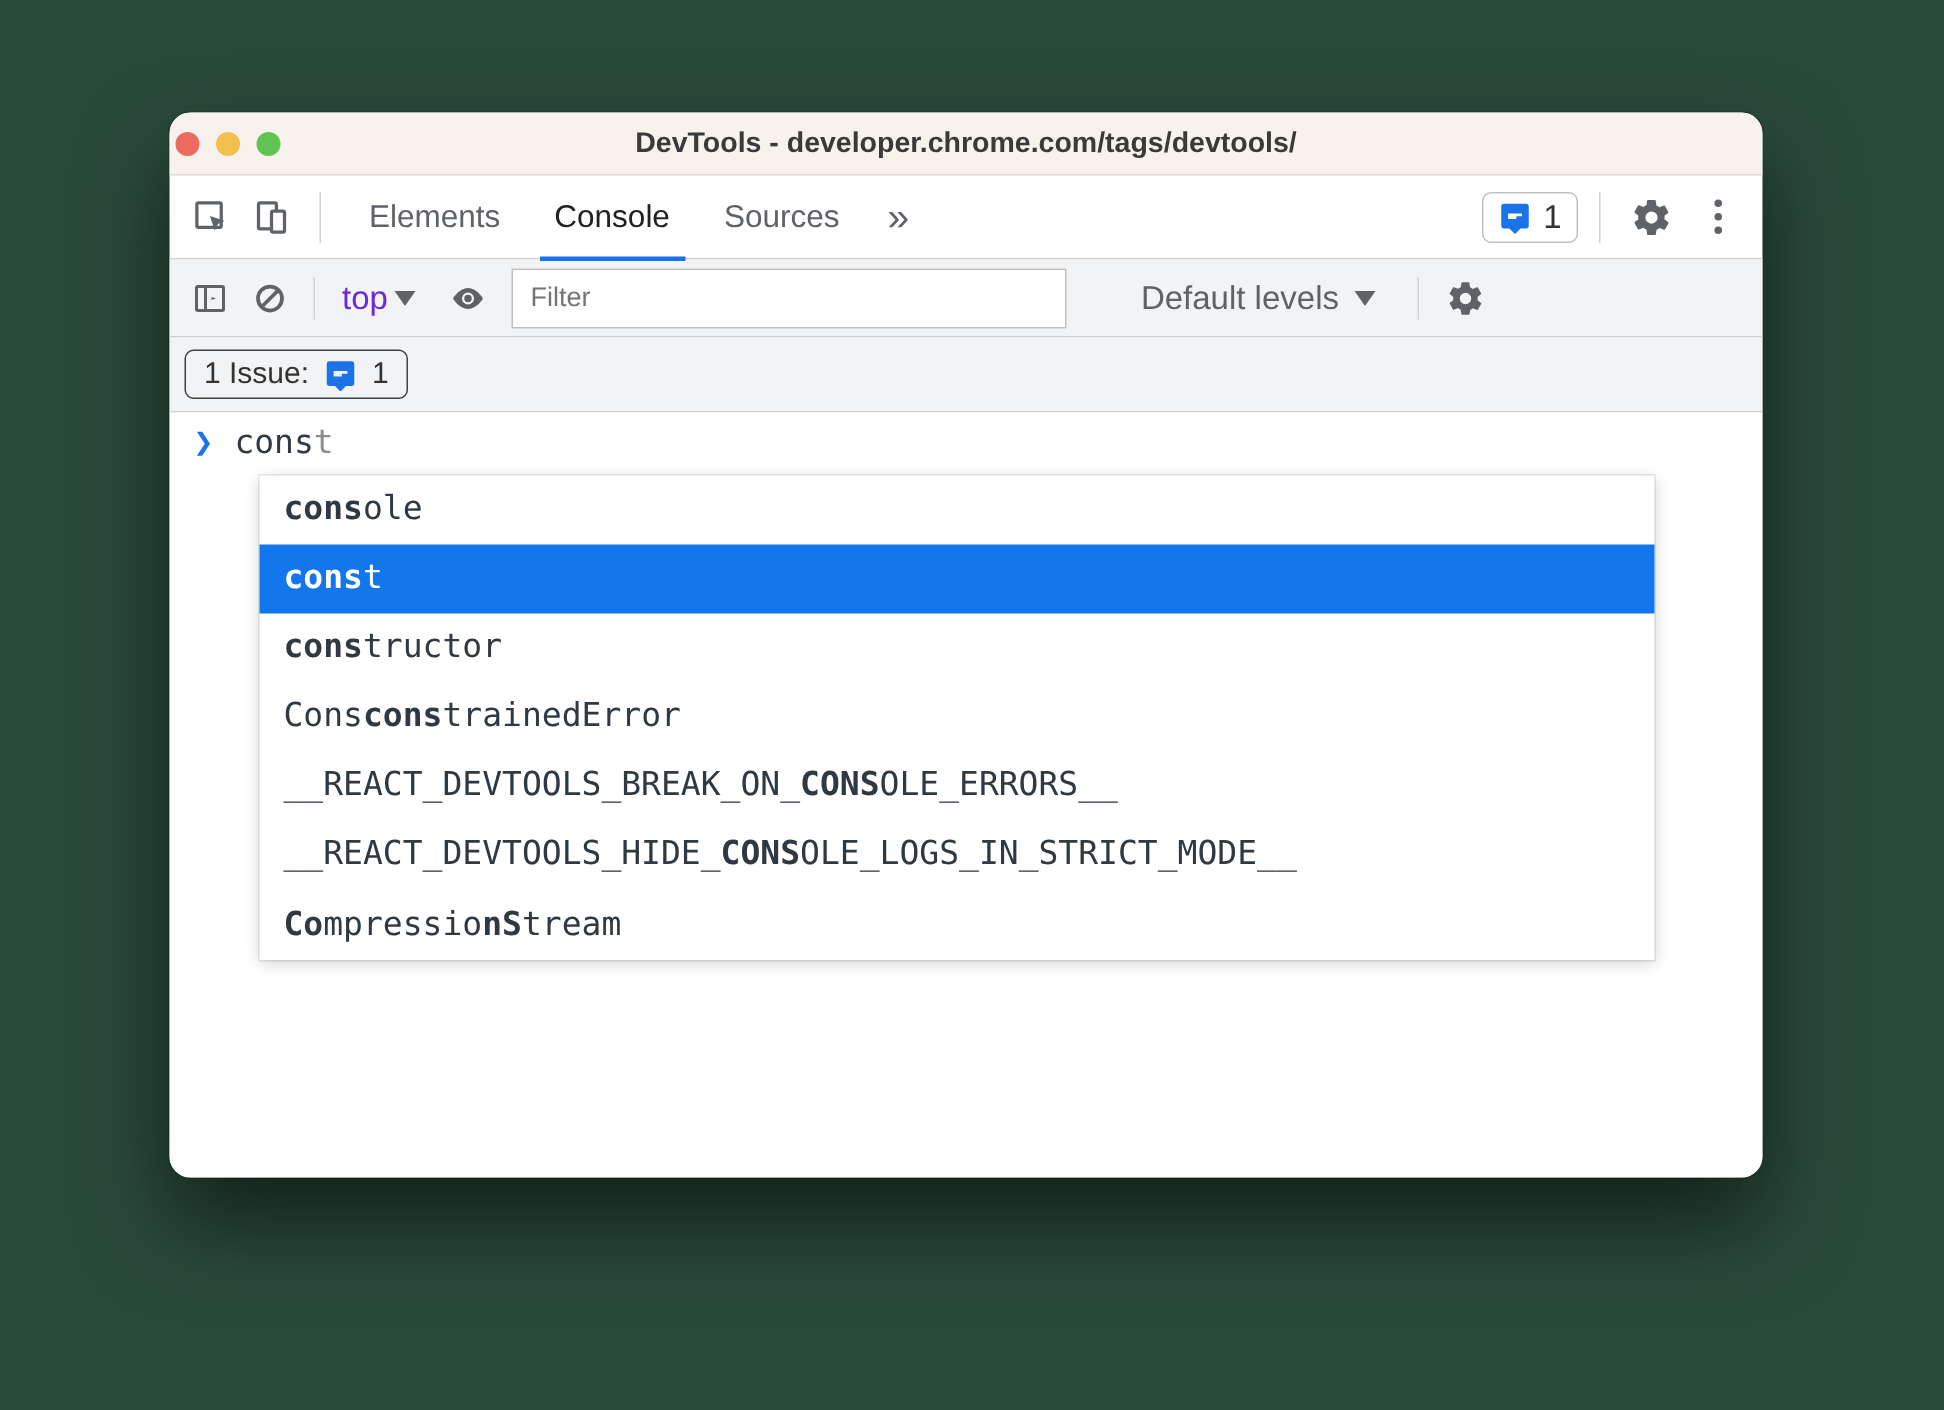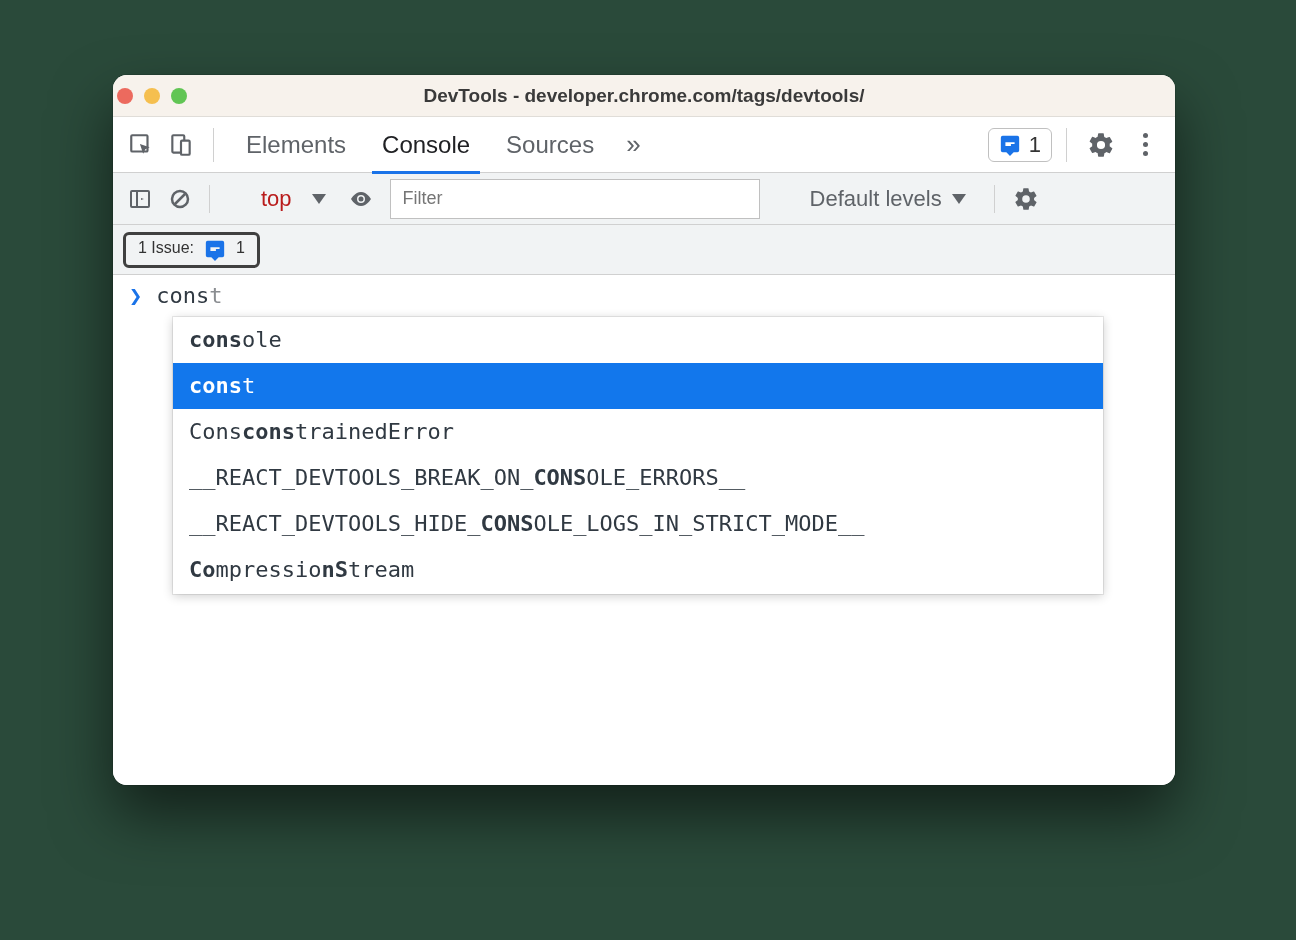--- a/index.html
+++ b/index.html
@@ -54,21 +54,21 @@
     color: #5f6368;
     cursor: pointer;
     border-radius: 4px;
   }
   .iconbtn svg { width: 26px; height: 26px; }
   .vdiv { width: 1px; height: 34px; background: #d0d0d0; margin: 0 10px; }
   .tab {
     padding: 0 18px;
     height: 56px;
     display: flex; align-items: center;
-    font-size: 24px;
+    font-size: 21px;
     color: #5f6368;
     cursor: pointer;
     position: relative;
   }
   .tab.active { color: #202124; }
   .tab.active::after {
     content: "";
     position: absolute; bottom: -1px; left: 8px; right: 8px;
     height: 3px; background: #1a73e8;
   }
@@ -95,24 +95,23 @@
   .console-toolbar {
     height: 52px;
     border-bottom: 1px solid #d0d0d0;
     background: #f1f3f4;
     display: flex; align-items: center;
     padding: 0 10px; gap: 6px;
   }
   .tbtn { width: 34px; height: 34px; display:flex;align-items:center;justify-content:center;color:#5f6368;cursor:pointer; }
   .tbtn svg { width: 24px; height: 24px; }
   .context-select {
-    display:flex; align-items:center; gap:20px;
-    font-size: 22px; color:#b91c1c; cursor:pointer;
+    display:flex; align-items:center; gap:4px;
+    font-size: 22px; color:#6d28d9; cursor:pointer;
     padding: 0 6px;
-    margin-left: 33px;
   }
   .tri-down {
     width: 0; height: 0;
     border-left: 7px solid transparent;
     border-right: 7px solid transparent;
     border-top: 10px solid #5f6368;
   }
   .filter-input {
     flex: 0 0 auto;
     width: 370px; height: 40px;
@@ -130,25 +129,25 @@
   }
   
   .issues-bar {
     height: 50px;
     background: #f1f3f4;
     border-bottom: 1px solid #d0d0d0;
     display:flex; align-items:center;
     padding: 0 10px;
   }
   .issues-chip {
-    border: 3px solid #404040;
+    border: 1px solid #404040;
     border-radius: 6px;
     padding: 4px 12px;
-    display:flex; align-items:flex-start; gap:10px;
-    font-size: 16px; color:#333;
+    display:flex; align-items:flex-end; gap:10px;
+    font-size: 20px; color:#333;
     cursor:pointer;
   }
   .issues-chip svg { color:#1a73e8; width:22px; height:22px; }
   
   .console-body {
     flex: 1;
     background: #fff;
     position: relative;
     font-family: "SF Mono", Menlo, Consolas, monospace;
     font-size: 22px;
@@ -292,20 +291,21 @@
 
   <div class="console-body">
     <div class="input-row">
       <span class="prompt-icon">❯</span>
       <span class="typed"><span>cons</span><span class="ghost">t</span></span>
     </div>
 
     <div class="ac-popup" id="ac-popup">
         <div class="ac-item"><span class="seg m">cons</span><span class="seg">ole</span></div>
         <div class="ac-item selected"><span class="seg m">cons</span><span class="seg">t</span></div>
+        <div class="ac-item"><span class="seg m">cons</span><span class="seg">tructor</span></div>
         <div class="ac-item"><span class="seg">Cons</span><span class="seg m">cons</span><span class="seg">trainedError</span></div>
         <div class="ac-item"><span class="seg">__REACT_DEVTOOLS_BREAK_ON_</span><span class="seg m">CONS</span><span class="seg">OLE_ERRORS__</span></div>
         <div class="ac-item"><span class="seg">__REACT_DEVTOOLS_HIDE_</span><span class="seg m">CONS</span><span class="seg">OLE_LOGS_IN_STRICT_MODE__</span></div>
         <div class="ac-item"><span class="seg m">Co</span><span class="seg">mpressio</span><span class="seg m">nS</span><span class="seg">tream</span></div>
       </div>
   </div>
 
 </div>
 
 </body></html>

